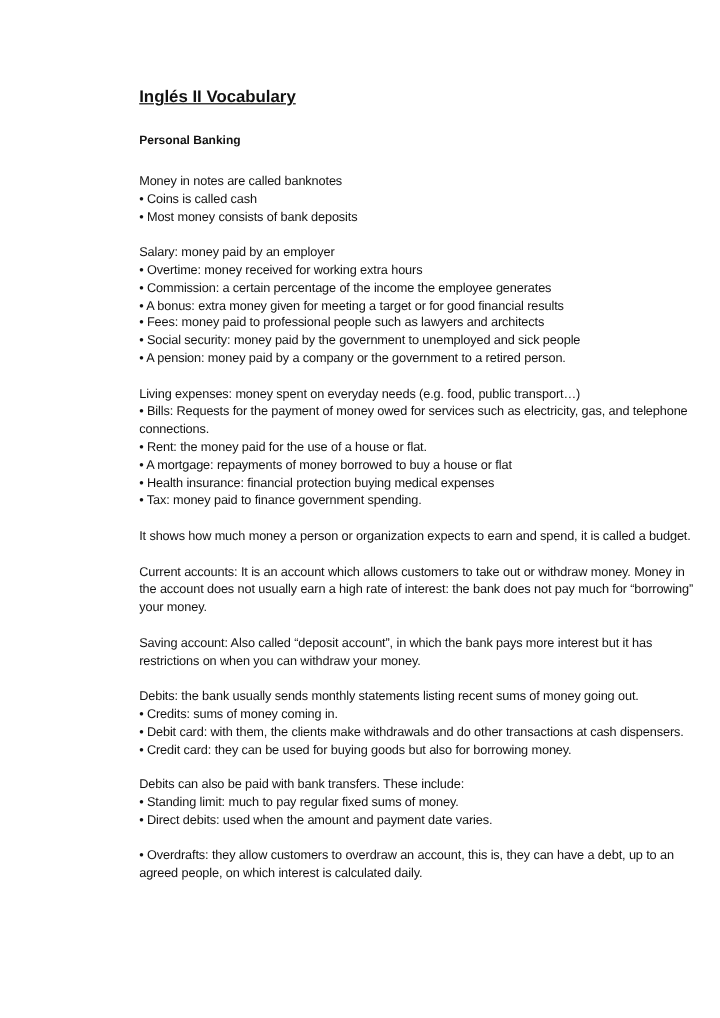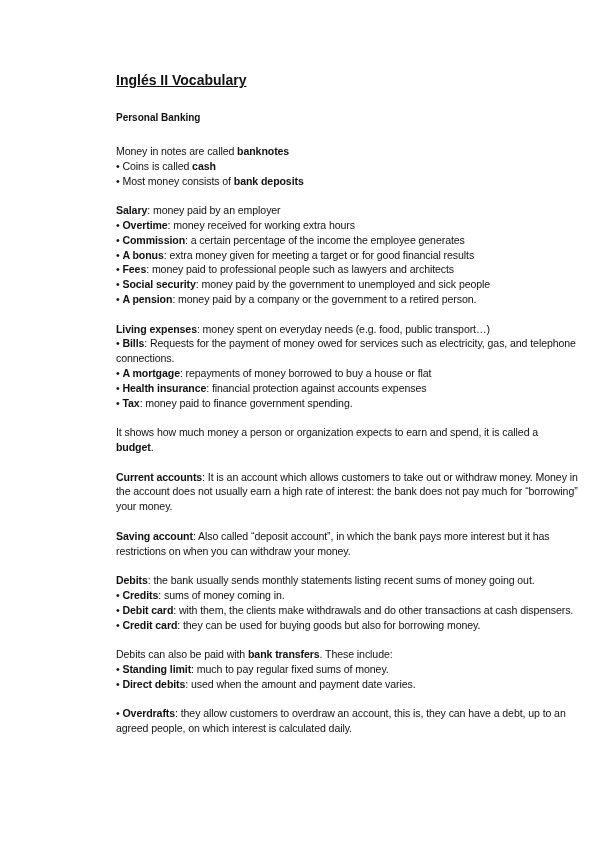--- a/index.html
+++ b/index.html
@@ -11,21 +11,21 @@
     .doc-title {
       font-size: 14px; font-weight: bold; text-decoration: underline;
       margin: 0; line-height: 20px; height: 20px;
     }
     .section-title {
       font-size: 10px; font-weight: bold; margin: 0;
       position: absolute; top: 38px; left: 0; line-height: 20px;
     }
     .body-text { position: absolute; left: 0; width: 462px; font-size: 10.6px; line-height: 14.8px; letter-spacing: -0.1px; }
     .para { margin: 0; }
-    .para b { font-weight: bold; }
+    .para b { font-weight: normal; }
     .gap { height: 14.8px; }
   </style>
 </head>
 <body>
 
 <div class="page">
   <h1 class="doc-title">Inglés II Vocabulary</h1>
   <h2 class="section-title">Personal Banking</h2>
   <div class="body-text" id="body-text" style="top: 74px;">
       <div>
@@ -40,22 +40,23 @@
         <p class="para"><span>• </span><b>Commission</b><span>: a certain percentage of the income the employee generates</span></p>
         <p class="para"><span>• </span><b>A bonus</b><span>: extra money given for meeting a target or for good financial results</span></p>
         <p class="para"><span>• </span><b>Fees</b><span>: money paid to professional people such as lawyers and architects</span></p>
         <p class="para"><span>• </span><b>Social security</b><span>: money paid by the government to unemployed and sick people</span></p>
         <p class="para"><span>• </span><b>A pension</b><span>: money paid by a company or the government to a retired person.</span></p>
       </div>
       <div class="gap"></div>
       <div>
         <p class="para"><span></span><b>Living expenses</b><span>: money spent on everyday needs (e.g. food, public transport…)</span></p>
         <p class="para"><span>• </span><b>Bills</b><span>: Requests for the payment of money owed for services such as electricity, gas, and telephone connections.</span></p>
+        <p class="para"><span>• </span><b>Rent</b><span>: the money paid for the use of a house or flat.</span></p>
         <p class="para"><span>• </span><b>A mortgage</b><span>: repayments of money borrowed to buy a house or flat</span></p>
-        <p class="para"><span>• </span><b>Health insurance</b><span>: financial protection against accounts expenses</span></p>
+        <p class="para"><span>• </span><b>Health insurance</b><span>: financial protection buying medical expenses</span></p>
         <p class="para"><span>• </span><b>Tax</b><span>: money paid to finance government spending.</span></p>
       </div>
       <div class="gap"></div>
       <div>
         <p class="para"><span>It shows how much money a person or organization expects to earn and spend, it is called a </span><b>budget</b><span>.</span></p>
       </div>
       <div class="gap"></div>
       <div>
         <p class="para"><span></span><b>Current accounts</b><span>: It is an account which allows customers to take out or withdraw money. Money in the account does not usually earn a high rate of interest: the bank does not pay much for “borrowing” your money.</span></p>
       </div>

